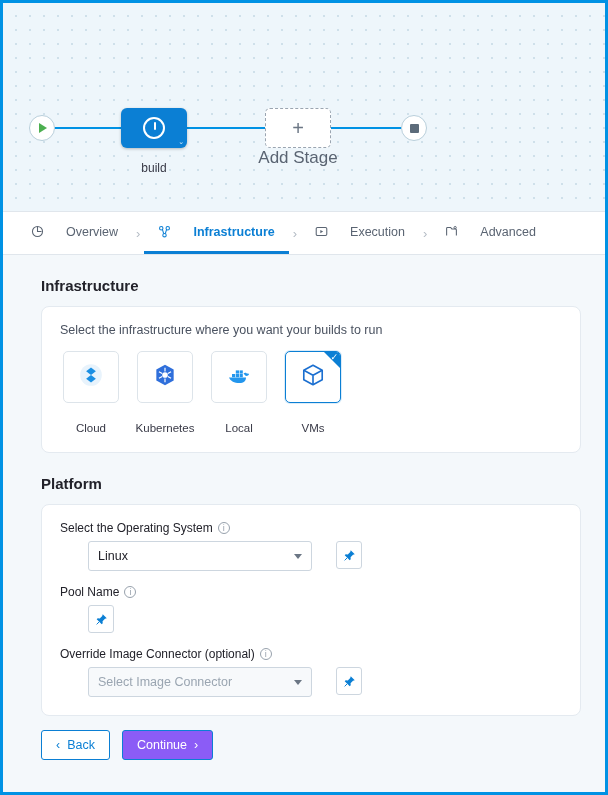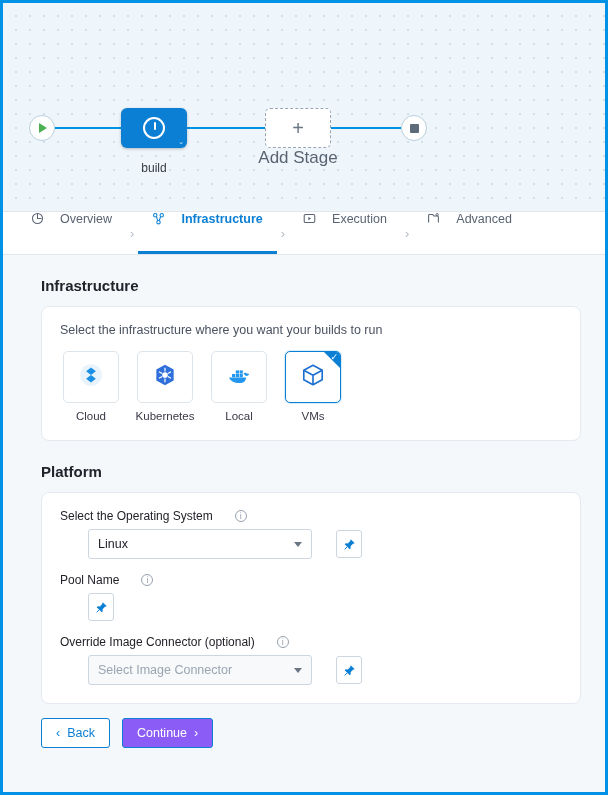--- a/index.html
+++ b/index.html
@@ -101,21 +101,21 @@
   
   .tabs {
     display: flex; align-items: stretch;
     height: 44px;
     background: #ffffff;
     border-top: 1px solid #e0e6ec;
     border-bottom: 1px solid #e0e6ec;
     padding-left: 14px;
   }
   .tab {
-    display: flex; align-items: flex-start; gap: 16px;
+    display: flex; align-items: center; gap: 22px;
     padding: 0 14px;
     font-size: 12.5px; color: #5a6472;
     cursor: pointer;
     border-bottom: 3px solid transparent;
   }
   .tab.active {
     color: #0b7fd4; font-weight: bold;
     border-bottom-color: #0b7fd4;
   }
   .tab svg { display: block; }
@@ -143,21 +143,21 @@
     padding: 16px 18px 18px 18px;
   }
   .card-hint {
     font-size: 12.5px; color: #4a5260;
     margin-bottom: 14px;
   }
 
   .infra-options { display: flex; gap: 12px; }
   .infra-opt {
     width: 62px;
-    display: flex; flex-direction: column; align-items: center; gap: 7px;
+    display: flex; flex-direction: column; align-items: center; gap: 19px;
     cursor: pointer;
   }
   .infra-box {
     width: 56px; height: 52px; border-radius: 5px;
     border: 1px solid #dde4ea; background: #ffffff;
     display: flex; align-items: center; justify-content: center;
     position: relative;
   }
   .infra-opt.selected .infra-box {
     border: 1.5px solid #0b7fd4;
@@ -172,30 +172,30 @@
   }
   .infra-opt.selected .infra-box::after {
     content: "✓";
     position: absolute; top: -2px; right: 2px;
     font-size: 9px; color: #ffffff; line-height: 14px;
   }
   .infra-label { font-size: 11.5px; color: #383946; }
 
   .field-label {
     font-size: 12px; color: #22222a;
-    display: flex; align-items: center; gap: 22px;
+    display: flex; align-items: center; gap: 5px;
     margin-bottom: 6px;
   }
   .info-i {
     width: 12px; height: 12px; border-radius: 50%;
     border: 1px solid #98a2ad; color: #98a2ad;
     font-size: 9px; line-height: 10px; text-align: center;
     font-style: normal;
   }
-  .field-row { display: flex; align-items: center; gap: 24px; padding-left: 28px; }
+  .field-row { display: flex; gap: 24px; padding-left: 28px; }
   .select-box, .text-box {
     width: 224px; height: 30px;
     border: 1px solid #cdd6df; border-radius: 3px;
     background: #ffffff;
     display: flex; align-items: center;
     padding: 0 9px;
     font-size: 12.5px; color: #22222a;
     justify-content: space-between;
   }
   .select-box.placeholder { color: #9aa5b1; background: #f7f9fb; }

